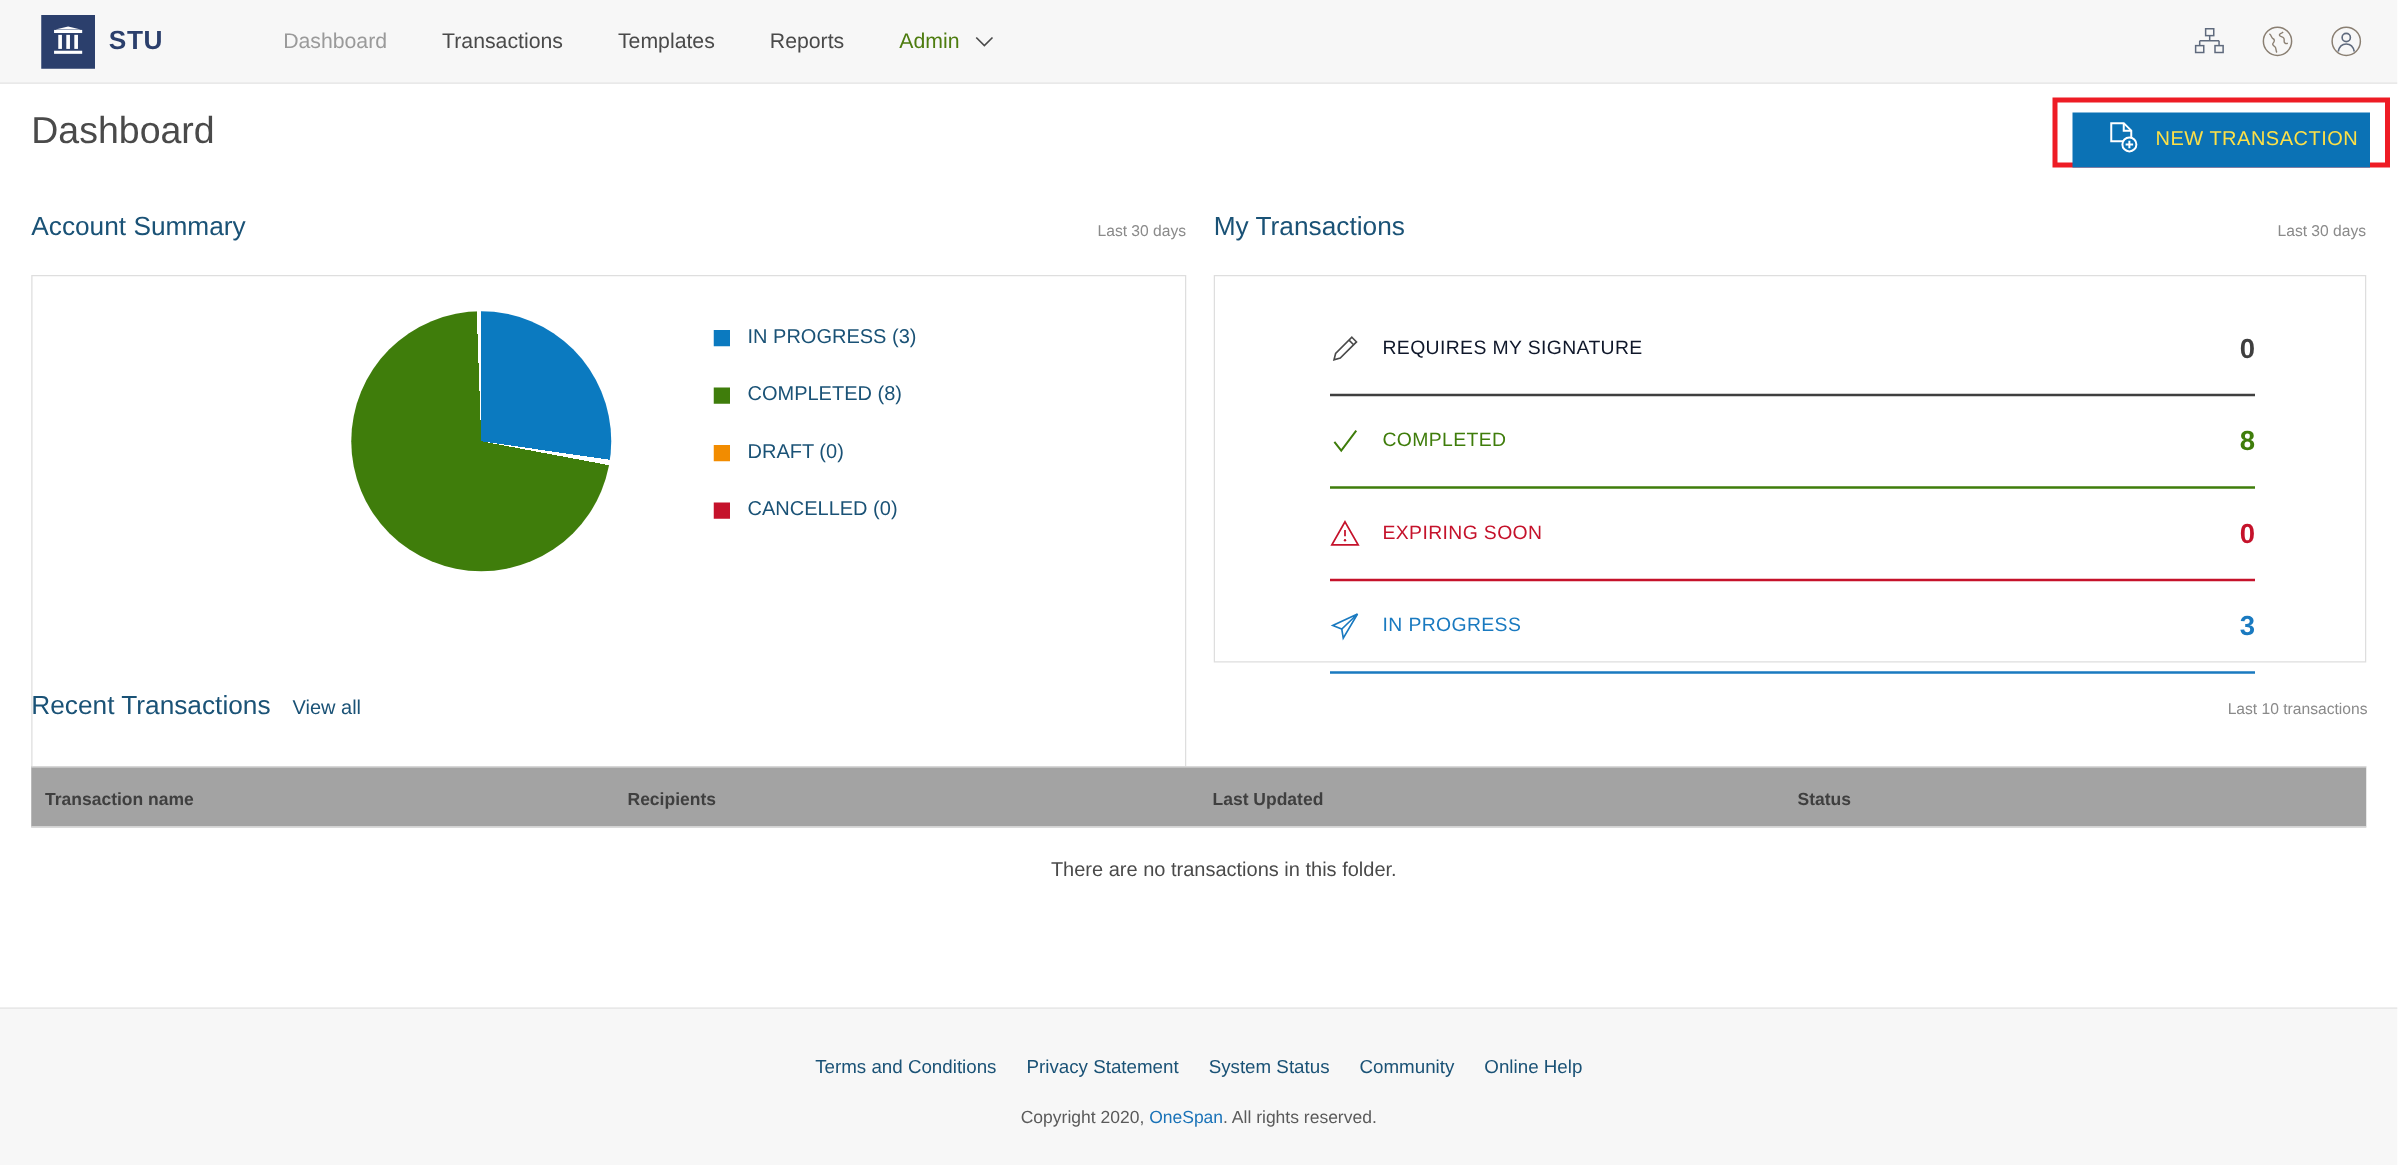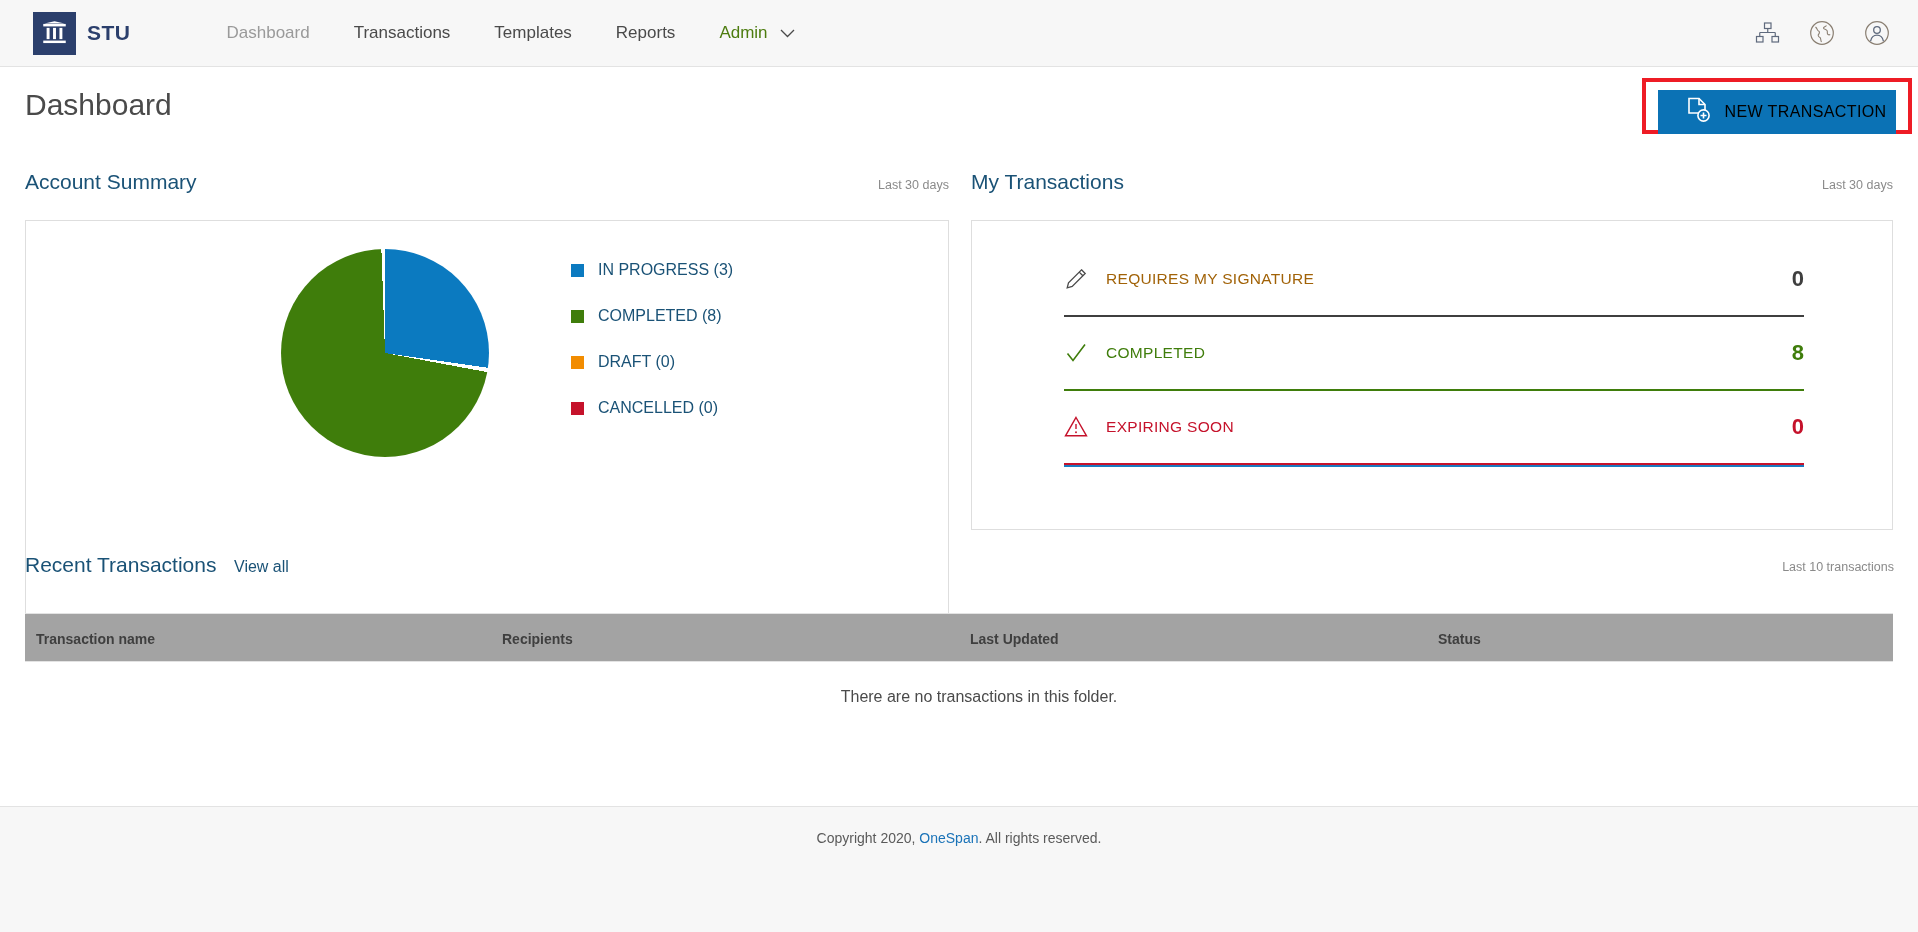--- a/index.html
+++ b/index.html
@@ -85,21 +85,21 @@
     border: 4px solid #ee1c25;
     background: #ffffff;
   }
   .new-txn-btn {
     position: absolute;
     left: 1658px;
     top: 90px;
     width: 238px;
     height: 44px;
     background: #0b72b5;
-    color: #000000;
+    color: #fde047;
     display: flex;
     align-items: center;
     justify-content: center;
     gap: 13px;
     font-size: 16px;
     letter-spacing: 0.4px;
     cursor: pointer;
     border: none;
     font-family: "Liberation Sans", sans-serif;
     padding-left: 19px;
@@ -329,21 +329,21 @@
 <div class="card" id="mytxn-card">
   <div class="txn-list">
 
     <div class="txn-row">
       <span class="ic">
         <svg width="24" height="24" viewBox="0 0 24 24">
           <path d="M17.5 2.8 l3.7 3.7 l-13 13 l-5 1.3 l1.3 -5 z" fill="none" stroke="#4a4a4a" stroke-width="1.3"></path>
           <path d="M15.2 5.1 l3.7 3.7" stroke="#4a4a4a" stroke-width="1.3"></path>
         </svg>
       </span>
-      <span class="lbl" style="color:#a16207">REQUIRES MY SIGNATURE</span>
+      <span class="lbl" style="color:#0f172a">REQUIRES MY SIGNATURE</span>
       <span class="val" style="color:#3f3f3f">0</span>
     </div>
     <div class="txn-rule" style="background:#3f3f3f"></div>
 
     <div class="txn-row">
       <span class="ic">
         <svg width="24" height="24" viewBox="0 0 24 24">
           <path d="M3.5 12.5 L9 19.5 L21 3.5" fill="none" stroke="#3f7d0b" stroke-width="1.6"></path>
         </svg>
       </span>
@@ -358,35 +358,52 @@
           <path d="M12 2.5 L22.5 20.8 H1.5 Z" fill="none" stroke="#c5122b" stroke-width="1.4"></path>
           <path d="M12 9 v5" stroke="#c5122b" stroke-width="1.4"></path>
           <circle cx="12" cy="17.2" r="0.95" fill="#c5122b"></circle>
         </svg>
       </span>
       <span class="lbl" style="color:#c5122b">EXPIRING SOON</span>
       <span class="val" style="color:#c5122b">0</span>
     </div>
     <div class="txn-rule" style="background:#c5122b"></div>
 
+    <div class="txn-row">
+      <span class="ic">
+        <svg width="24" height="24" viewBox="0 0 24 24">
+          <path d="M22 2.2 L2.2 11.4 L9.4 14.2 L22 2.2 Z" fill="none" stroke="#1a7ac0" stroke-width="1.3"></path>
+          <path d="M9.4 14.2 L10.6 21.6 L22 2.2" fill="none" stroke="#1a7ac0" stroke-width="1.3"></path>
+        </svg>
+      </span>
+      <span class="lbl" style="color:#1a7ac0">IN PROGRESS</span>
+      <span class="val" style="color:#1a7ac0">3</span>
+    </div>
     <div class="txn-rule" style="background:#1a7ac0"></div>
 
   </div>
 </div>
 
 <h2 class="sec-head" id="recent-head">Recent Transactions</h2>
 <span id="recent-viewall">View all</span>
 <span class="sec-meta" id="recent-meta">Last 10 transactions</span>
 
 <div class="table-head">
   <span class="th" style="left:11px;">Transaction name</span>
   <span class="th" style="left:477px;">Recipients</span>
   <span class="th" style="left:945px;">Last Updated</span>
   <span class="th" style="left:1413px;">Status</span>
 </div>
 
 <div class="empty-msg">There are no transactions in this folder.</div>
 
 <div class="footer">
+  <div class="footer-links">
+    <span class="footer-link">Terms and Conditions</span>
+    <span class="footer-link">Privacy Statement</span>
+    <span class="footer-link">System Status</span>
+    <span class="footer-link">Community</span>
+    <span class="footer-link">Online Help</span>
+  </div>
   <div class="copyright">
     <span>Copyright 2020, </span><a>OneSpan</a><span>. All rights reserved.</span>
   </div>
 </div>
 
 </body></html>

